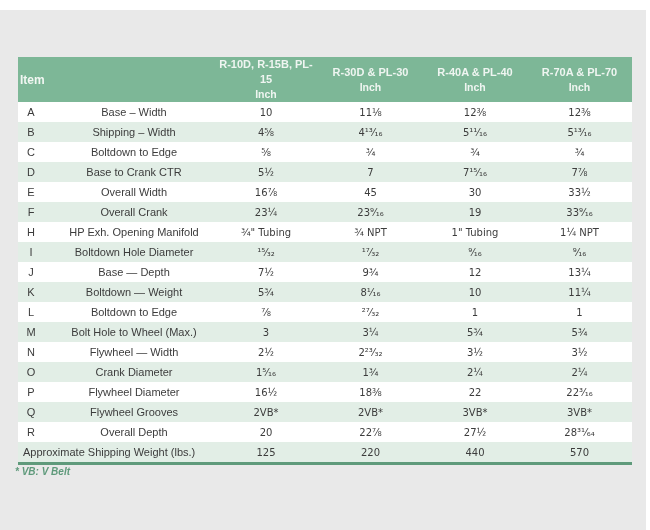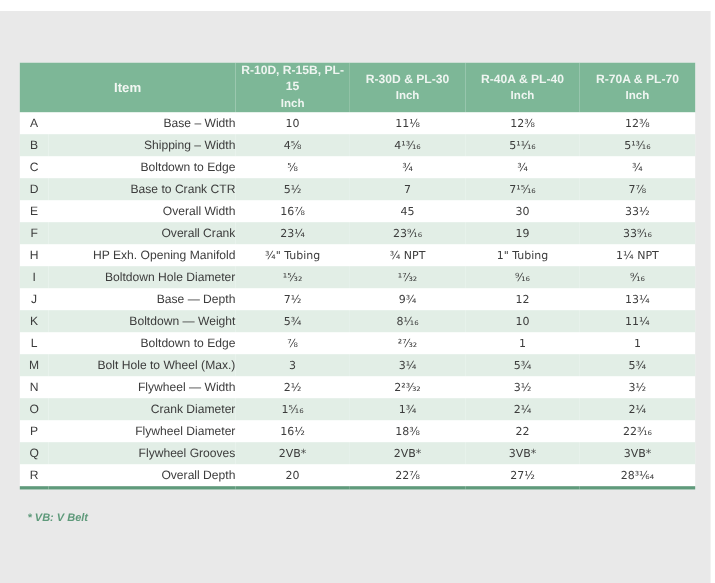--- a/index.html
+++ b/index.html
@@ -14,34 +14,34 @@
   }
   table.spec-table{
     position:absolute;left:18px;top:47px;width:614px;
     border-collapse:collapse;table-layout:fixed;background:#ffffff;
     border-bottom:3px solid #5f9a7b;
   }
   thead th{
     background:#7db797;height:42px;vertical-align:middle;
     font-weight:bold;padding:0 2px;
   }
-  th.item-head{color:#f2f7f3;font-size:12px;text-align:center;}
+  th.item-head{color:#f2f7f3;font-size:12px;text-align:left;}
   th.col-head{color:#eff5f1;font-size:11px;text-align:center;line-height:15px;}
   th.col-head .unit{font-size:10.5px;}
   tbody td{height:20px;padding:0;font-size:11px;color:#3c3c3c;vertical-align:middle;}
   td.letter{text-align:center;}
-  td.item{text-align:right;padding-left:10px;}
+  td.item{text-align:center;padding-left:10px;}
   td.val{
     text-align:center;
     font-family:"DejaVu Sans",sans-serif;font-size:10px;
   }
   tr.stripe{background:#e2eee6;}
   td.summary-label{text-align:left;padding-left:5px;font-size:11px;}
   .footnote{
-    position:absolute;left:25px;top:456px;
+    position:absolute;left:15px;top:456px;
     font-size:10px;font-style:italic;font-weight:bold;color:#5f9a7b;
   }
 </style>
 </head>
 <body>
 
 <div class="panel">
 
   <table class="spec-table">
     <colgroup>
@@ -205,18 +205,25 @@
           <td class="val">3VB*</td>
         </tr>
         <tr>
           <td class="letter">R</td>
           <td class="item">Overall Depth</td>
           <td class="val">20</td>
           <td class="val">22⅞</td>
           <td class="val">27½</td>
           <td class="val">28³¹⁄₆₄</td>
         </tr>
+        <tr class="stripe">
+          <td class="summary-label" colspan="2">Approximate Shipping Weight (lbs.)</td>
+          <td class="val">125</td>
+          <td class="val">220</td>
+          <td class="val">440</td>
+          <td class="val">570</td>
+        </tr>
       </tbody>
   </table>
 
   <div class="footnote">* VB: V Belt</div>
 
 </div>
 
 </body></html>

